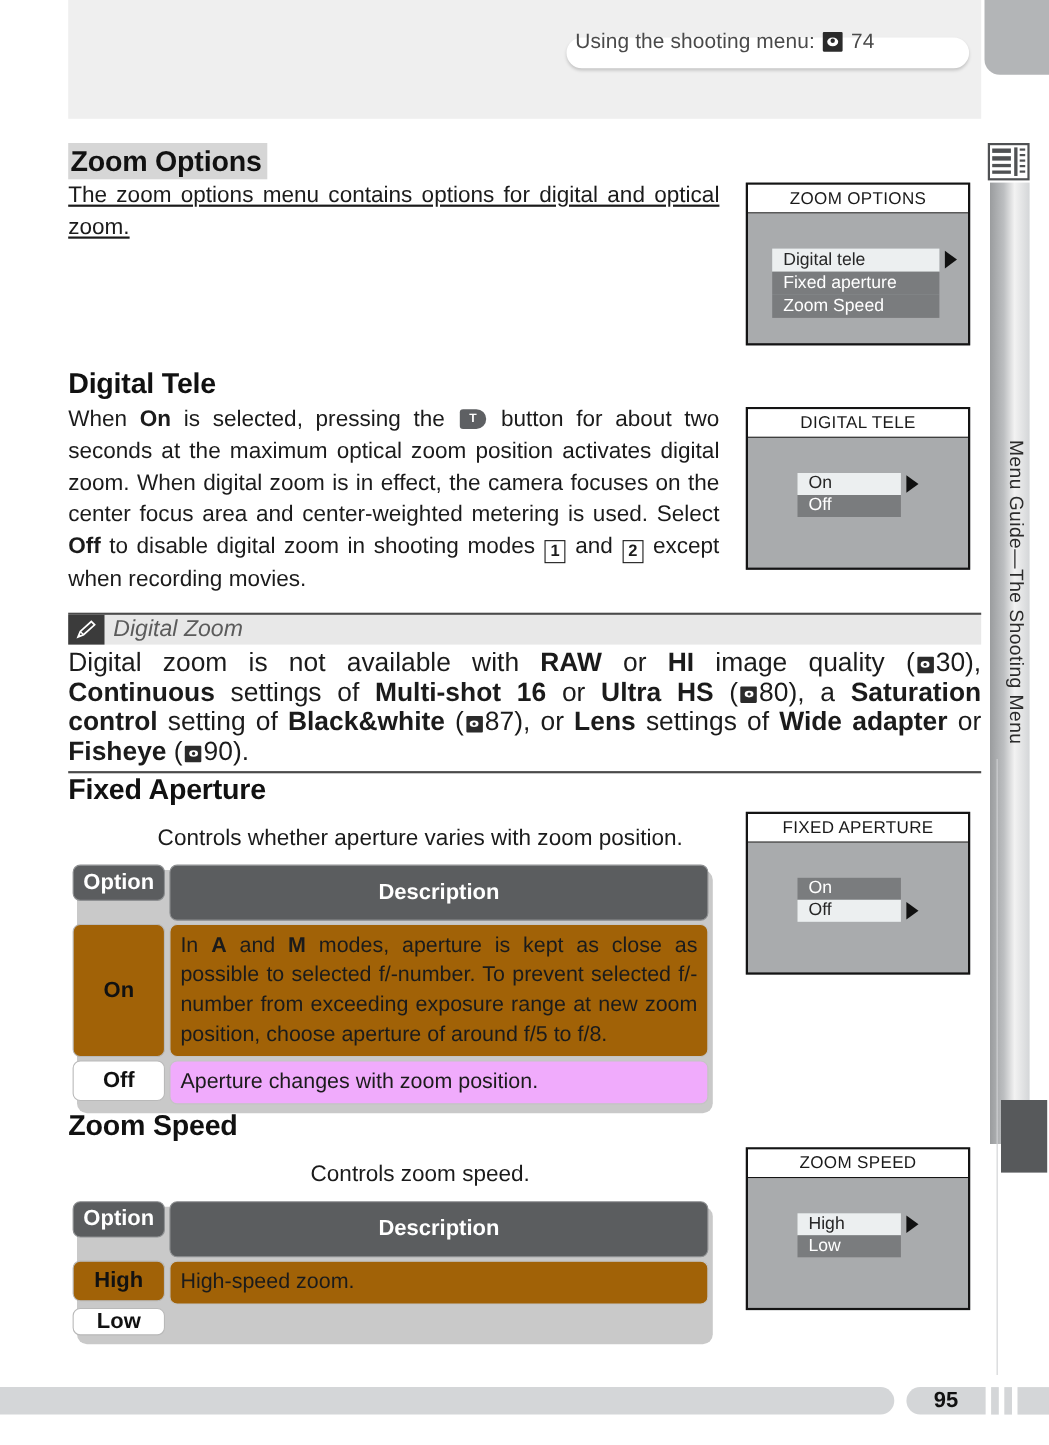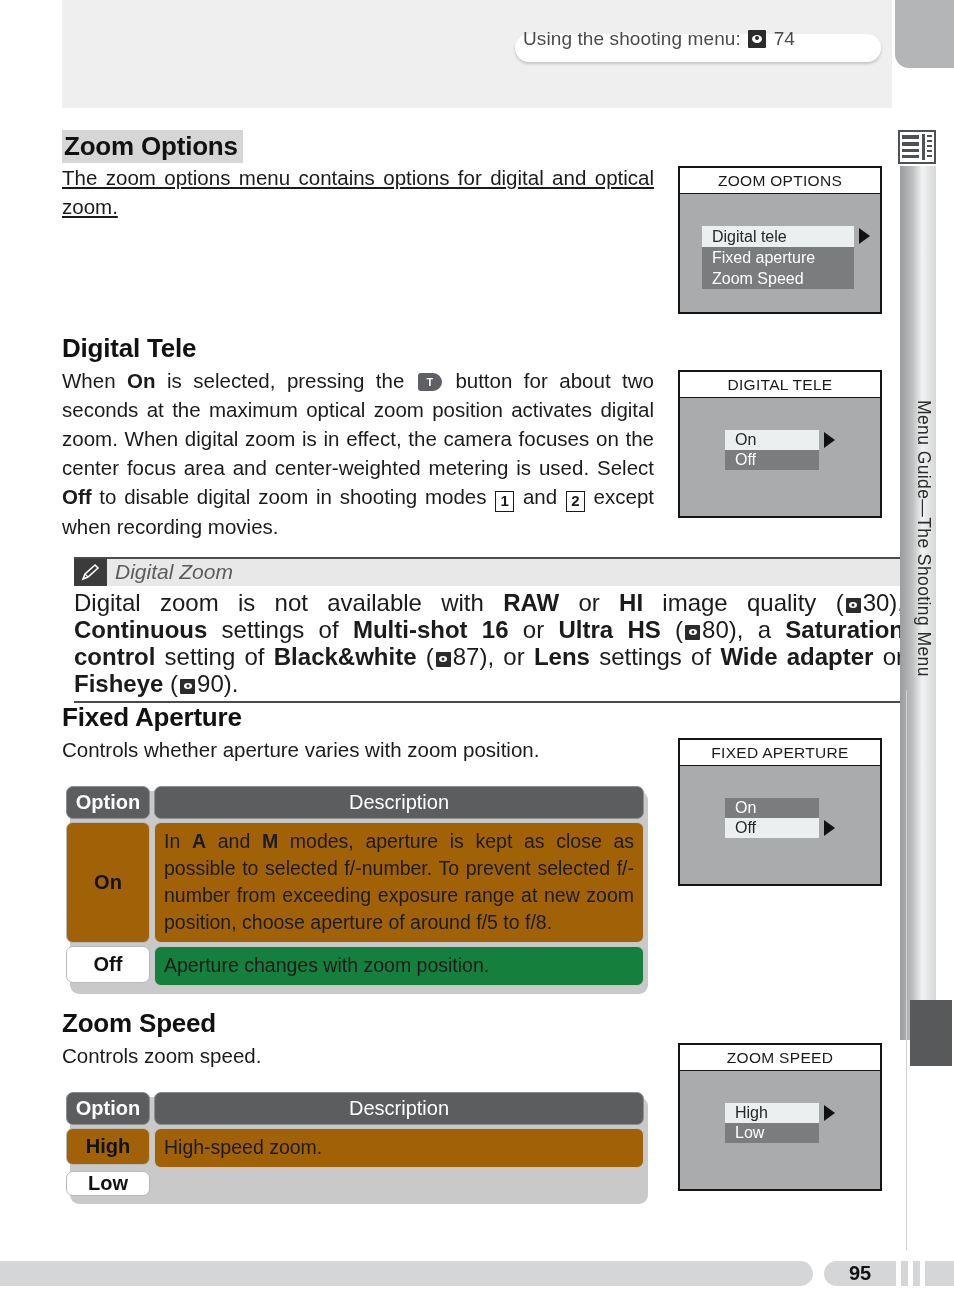--- a/index.html
+++ b/index.html
@@ -61,21 +61,21 @@
   h2.sec{
     position:absolute;margin:0;font-size:26px;font-weight:bold;
     letter-spacing:-.2px;color:#111;
   }
   h2.sec.hl{background:#d6d6d6;display:inline-block;padding:1px 5px 1px 2px;}
 
   p.body{
     position:absolute;margin:0;font-size:20.5px;line-height:29px;
     color:#1b1b1b;text-align:justify;
   }
-  p.body.nj{text-align:left;}
+  p.body.nj{text-align:center;margin-top:12px;}
 
   b{font-weight:bold;}
 
   
   .tbtn{
     display:inline-block;width:24px;height:18px;background:#5e6063;
     border-radius:3px 9px 9px 3px;position:relative;vertical-align:-3px;
     margin:0 2px;
   }
   .tbtn span{
@@ -84,21 +84,21 @@
   }
   
   .modebox{
     display:inline-block;min-width:13px;height:19px;border:1.6px solid #1a1a1a;
     text-align:center;font-size:15px;line-height:18px;font-weight:bold;
     vertical-align:-2px;padding:0 2px;margin:0 1px;
   }
 
   
   .note{
-    position:absolute;left:12px;width:830px;
+    position:absolute;left:0;width:830px;
     border-top:2.5px solid #4a4a4a;border-bottom:2.5px solid #4a4a4a;
   }
   .note-head{
     background:#e8e8e8;height:27px;position:relative;
   }
   .note-icon{
     position:absolute;left:0;top:0;width:33px;height:27px;background:#3b3b3b;
   }
   .note-icon svg{position:absolute;left:6px;top:4px;}
   .note-title{
@@ -120,31 +120,31 @@
   .orow{display:flex;margin-bottom:3px;}
   .ocell-opt{
     width:84px;flex:0 0 84px;margin-right:4px;
     border:1.6px solid #b9b9b9;border-radius:7px;
     display:flex;align-items:center;justify-content:center;
     font-size:20px;font-weight:bold;color:#111;background:#ffffff;
     box-sizing:border-box;
   }
   .ocell-desc{
     flex:1 1 auto;border:1.6px solid #c4c4c4;border-radius:7px;
-    background:#15803d;box-sizing:border-box;
+    background:#f0abfc;box-sizing:border-box;
     padding:5px 9px 6px 9px;font-size:19.5px;line-height:27px;
     color:#1b1b1b;text-align:justify;
   }
   .orow.head .ocell-opt{
     background:#5b5d5f;color:#ffffff;border-color:#8e9092;height:33px;
   }
   .orow.head .ocell-desc{
-    background:#5b5d5f;color:#ffffff;border-color:#8e9092;height:33px;
+    background:#5b5d5f;color:#ffffff;border-color:#8e9092;height:51px;
     padding:12px;display:flex;align-items:center;justify-content:center;
-    font-size:20px;font-weight:normal;
+    font-size:20px;font-weight:bold;
   }
   .orow.alt .ocell-opt,.orow.alt .ocell-desc{background:#a16207;}
 
   
   .lcd{
     position:absolute;width:204px;height:148px;
     border:2px solid #141414;background:#a9abad;box-sizing:border-box;
   }
   .lcd-title{
     height:25px;background:#ffffff;border-bottom:1px solid #141414;

